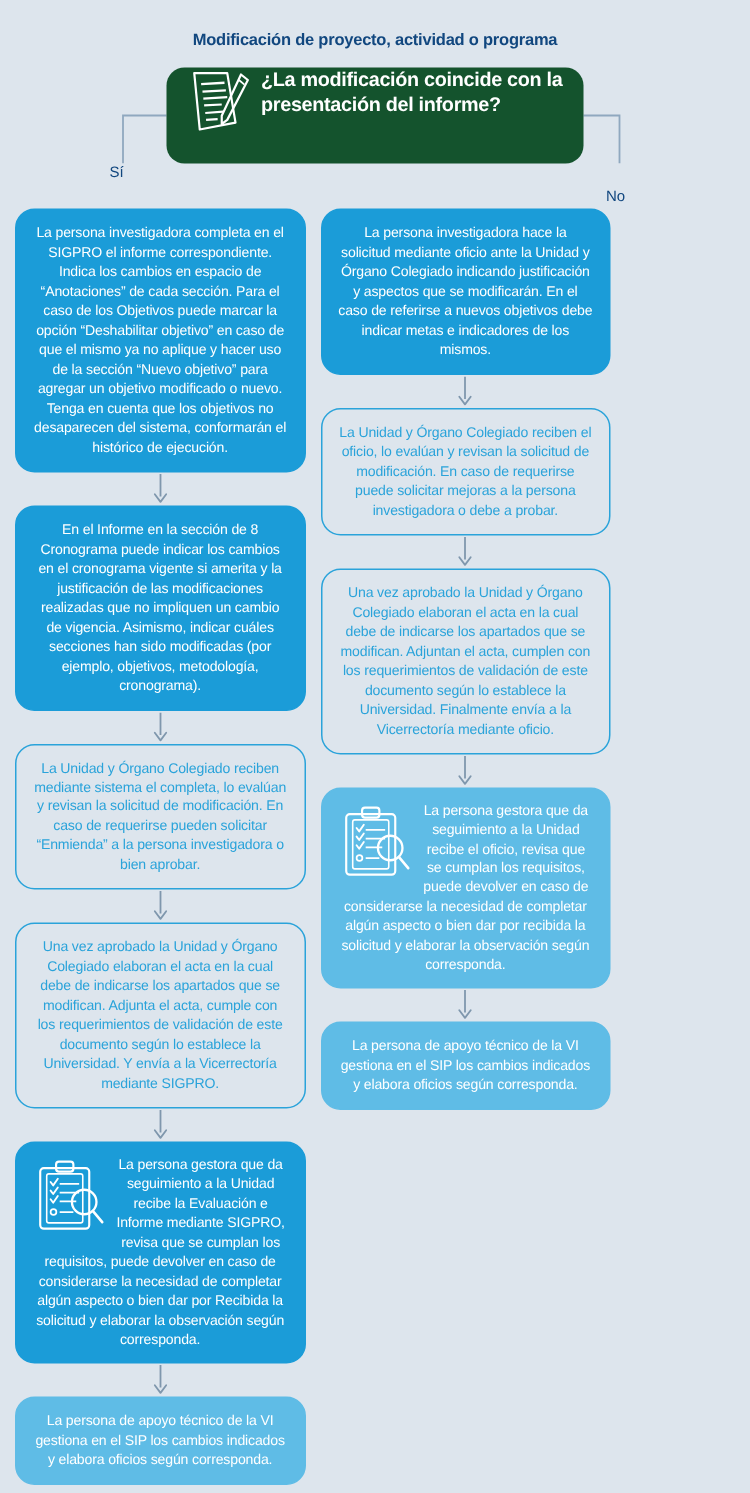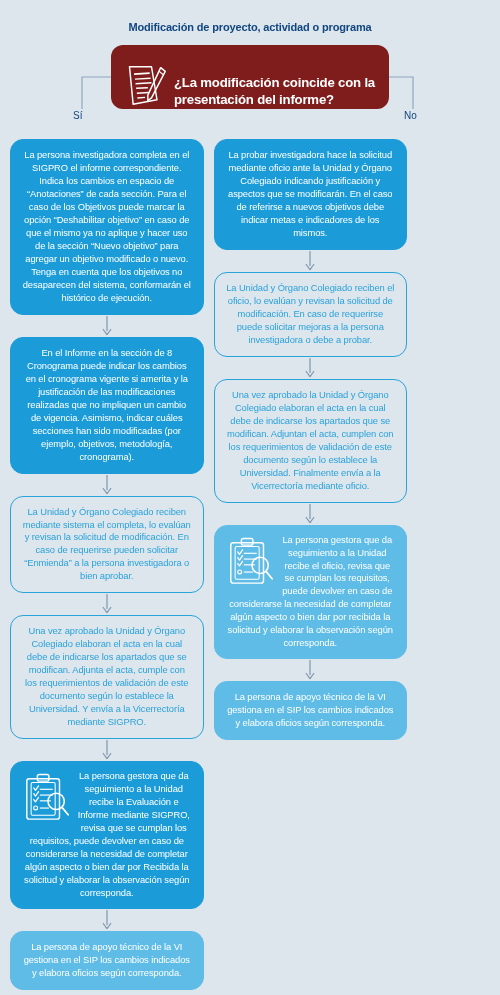--- a/index.html
+++ b/index.html
@@ -31,25 +31,25 @@
     position: relative;
     margin-top: 11px;
     height: 64px;
   }
   .decision-box {
     position: absolute;
     left: 111px;
     top: 0;
     width: 278px;
     height: 64px;
-    background: #7f1d1d;
+    background: #14532d;
     border-radius: 12px;
     box-sizing: border-box;
     display: flex;
-    align-items: flex-end;
+    align-items: flex-start;
     padding: 0 10px 0 13px;
     z-index: 3;
   }
   .decision-icon {
     flex: 0 0 auto;
     width: 44px;
     height: 46px;
     margin-right: 6px;
   }
   .decision-text {
@@ -75,21 +75,21 @@
     height: 30px;
     padding-left: 43px;
   }
   .branch-label {
     position: absolute;
     color: #11477f;
     font-size: 10px;
     font-weight: normal;
   }
   .branch-label.si { left: 73px; top: 1px; }
-  .branch-label.no { left: 404px; top: 1px; }
+  .branch-label.no { left: 404px; top: 17px; }
 
   .columns {
     position: relative;
     display: flex;
     gap: 0;
     padding: 0 10px;
     box-sizing: border-box;
     width: 417px;
   }
   .col {
@@ -221,21 +221,21 @@
           </svg><span>La persona gestora que da seguimiento a la Unidad recibe la Evaluación e Informe mediante SIGPRO, revisa que se cumplan los requisitos, puede devolver en caso de considerarse la necesidad de completar algún aspecto o bien dar por Recibida la solicitud y elaborar la observación según corresponda.</span></div>
         <div class="arrow">
           <svg width="12" height="20" viewBox="0 0 12 20">
             <line x1="6" y1="0" x2="6" y2="15" stroke="#7f97ad" stroke-width="1.2"></line>
             <path d="M2.2 13.5 L6 18.6 L9.8 13.5" fill="none" stroke="#7f97ad" stroke-width="1.2" stroke-linecap="round" stroke-linejoin="round"></path>
           </svg>
         </div>
         <div class="node light"><span>La persona de apoyo técnico de la VI gestiona en el SIP los cambios indicados y elabora oficios según corresponda.</span></div>
       </div>
     <div class="col right" id="col-right">
-        <div class="node filled"><span>La probar investigadora hace la solicitud mediante oficio ante la Unidad y Órgano Colegiado indicando justificación y aspectos que se modificarán. En el caso de referirse a nuevos objetivos debe indicar metas e indicadores de los mismos.</span></div>
+        <div class="node filled"><span>La persona investigadora hace la solicitud mediante oficio ante la Unidad y Órgano Colegiado indicando justificación y aspectos que se modificarán. En el caso de referirse a nuevos objetivos debe indicar metas e indicadores de los mismos.</span></div>
         <div class="arrow">
           <svg width="12" height="20" viewBox="0 0 12 20">
             <line x1="6" y1="0" x2="6" y2="15" stroke="#7f97ad" stroke-width="1.2"></line>
             <path d="M2.2 13.5 L6 18.6 L9.8 13.5" fill="none" stroke="#7f97ad" stroke-width="1.2" stroke-linecap="round" stroke-linejoin="round"></path>
           </svg>
         </div>
         <div class="node outline"><span>La Unidad y Órgano Colegiado reciben el oficio, lo evalúan y revisan la solicitud de modificación. En caso de requerirse puede solicitar mejoras a la persona investigadora o debe a probar.</span></div>
         <div class="arrow">
           <svg width="12" height="20" viewBox="0 0 12 20">
             <line x1="6" y1="0" x2="6" y2="15" stroke="#7f97ad" stroke-width="1.2"></line>

